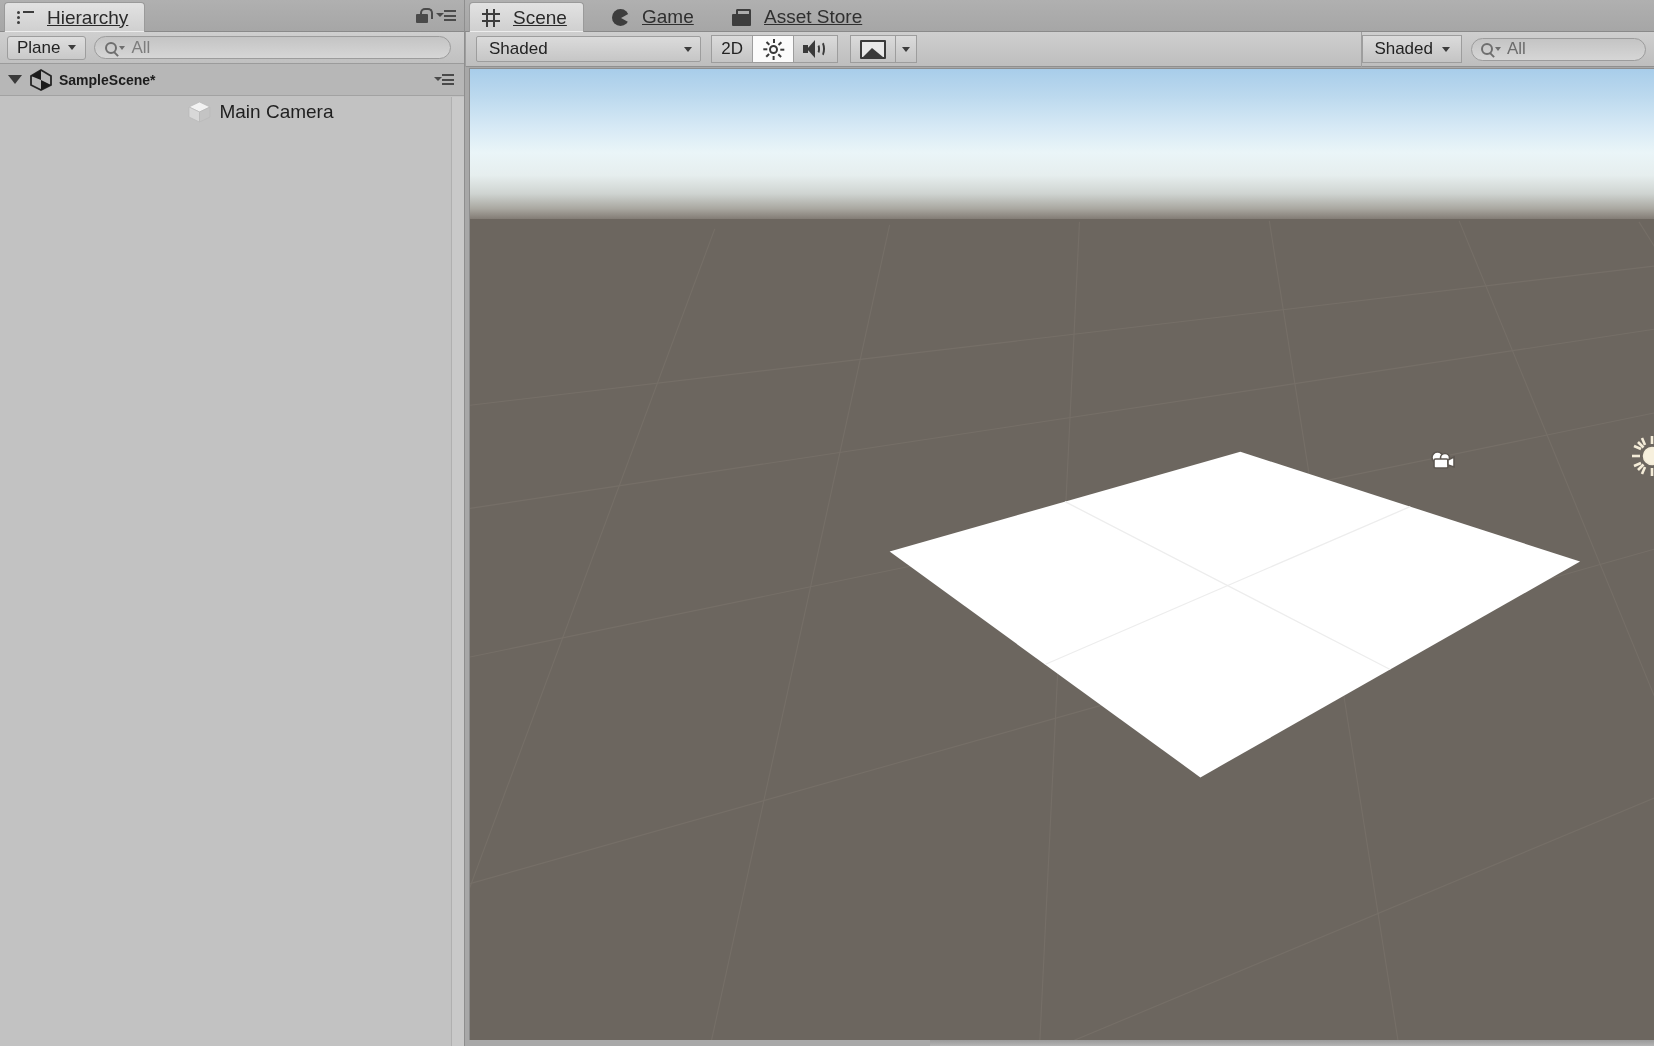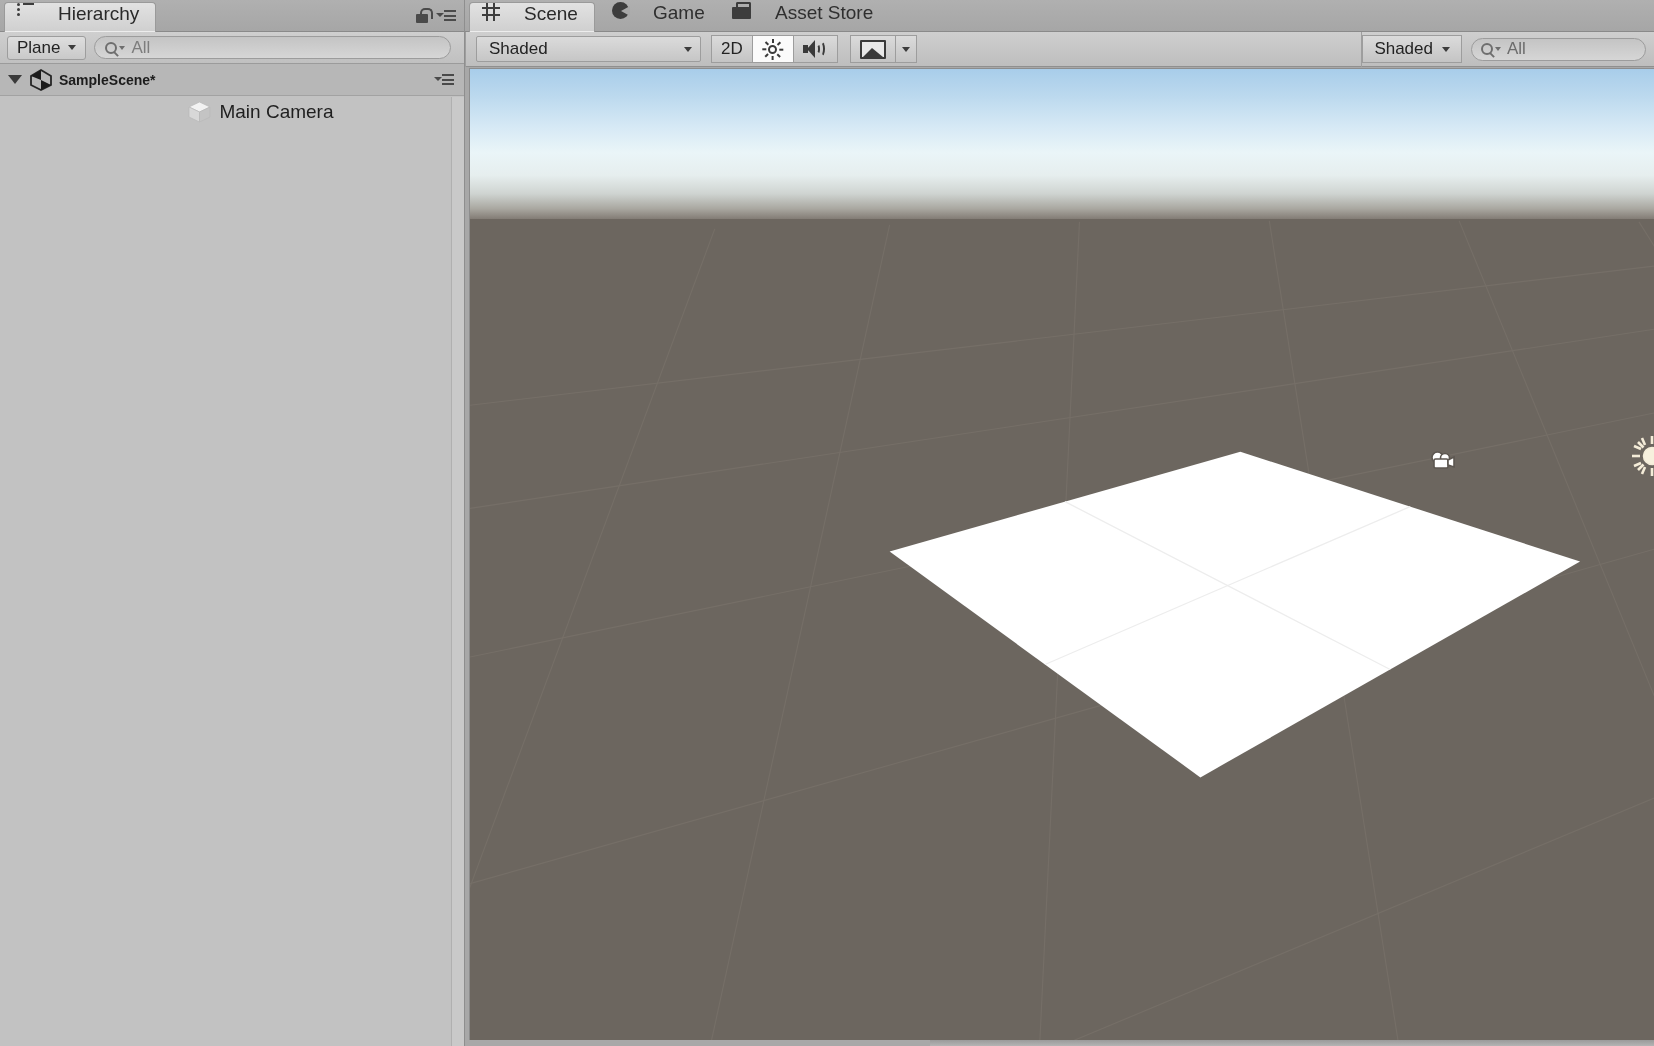--- a/index.html
+++ b/index.html
@@ -19,25 +19,25 @@
     background: #c2c2c2;
     border-right: 1px solid #8e8e8e;
   }
   .tabstrip {
     position: absolute; left: 0; top: 0; right: 0; height: 32px;
     background: linear-gradient(#b0b0b0, #a6a6a6);
     border-bottom: 1px solid #8a8a8a;
   }
   .tab {
     position: absolute; top: 2px; height: 30px;
-    display: flex; align-items: flex-start; gap: 24px;
+    display: flex; align-items: center; gap: 13px;
     padding: 0 16px 0 12px;
     font-size: 19px; color: #2a2a2a;
     border-top-left-radius: 4px; border-top-right-radius: 4px;
-    cursor: default; white-space: nowrap;
+    cursor: default; white-space: nowrap; text-decoration: underline;
   }
   .tab.active {
     background: linear-gradient(#e2e2e2, #cfcfcf);
     box-shadow: 0 -1px 0 #ededed inset;
     border: 1px solid #9a9a9a; border-bottom: none;
   }
   .tab.inactive { color: #2f2f2f; }
 
   
   .ico { display: inline-block; flex: 0 0 auto; }
@@ -208,21 +208,21 @@
   .tb-sep { width: 1px; height: 35px; background: #9e9e9e; }
   #shading-dropdown {
     display: flex; align-items: center; height: 26px; width: 225px;
     padding: 0 8px 0 12px; margin: 0 0 0 10px;
     background: linear-gradient(#dbdbdb, #c6c6c6);
     border: 1px solid #9d9d9d; border-radius: 2px;
     font-size: 17px; color: #232323; cursor: default;
   }
   #shading-dropdown .lbl { flex: 1; }
   .tb-btn {
-    display: flex; align-items: center; justify-content: flex-start;
+    display: flex; align-items: center; justify-content: flex-end;
     height: 28px; min-width: 42px; padding: 0 9px;
     background: linear-gradient(#dbdbdb, #c4c4c4);
     border: 1px solid #9d9d9d;
     font-size: 17px; color: #232323; cursor: default;
   }
   .tb-btn.on { background: #fbfbfb; }
   .tb-group { display: flex; align-items: center; margin-left: 10px; }
   .tb-group .tb-btn + .tb-btn { margin-left: -1px; }
 
   

